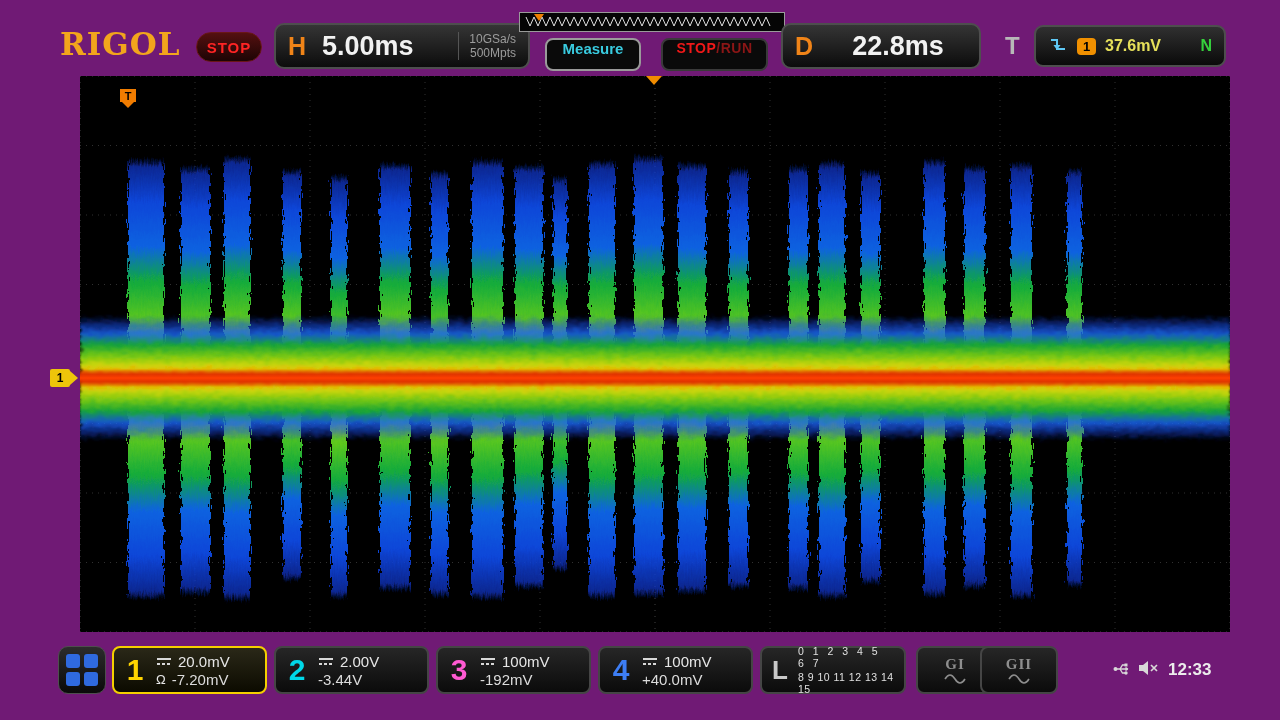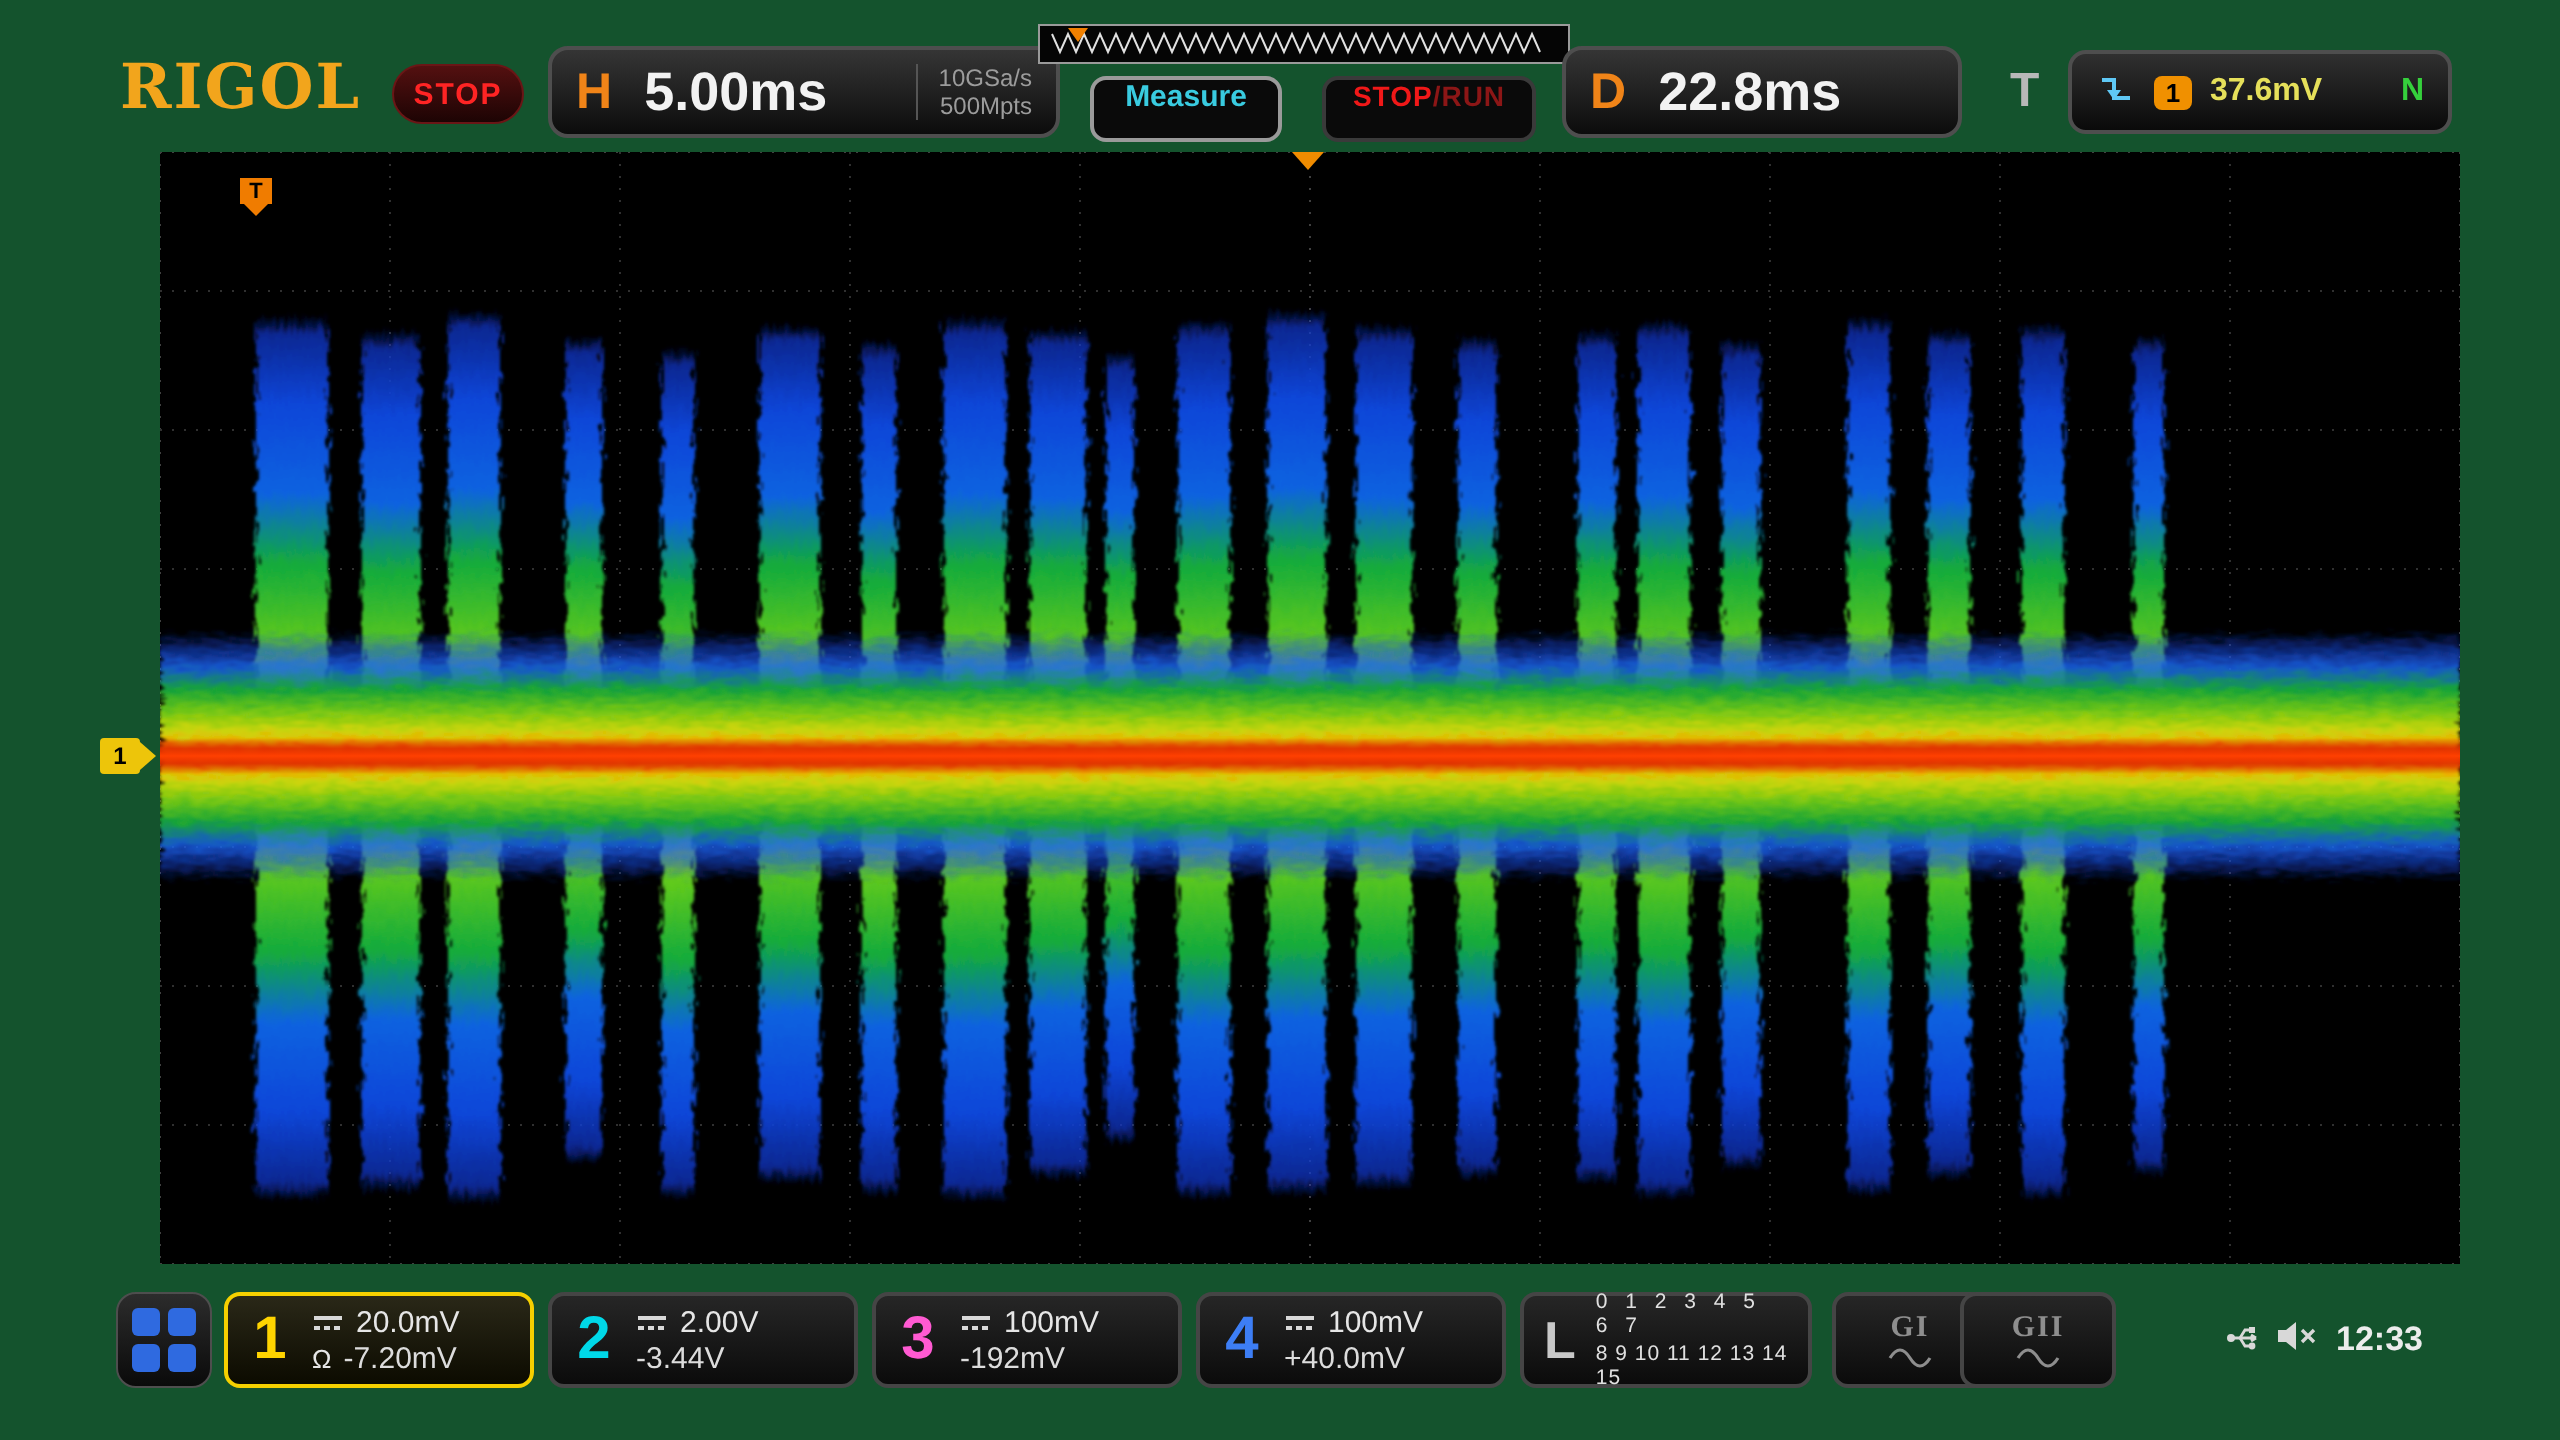--- a/index.html
+++ b/index.html
@@ -1,18 +1,18 @@
 <!DOCTYPE html>
 <html><head>
 <meta charset="utf-8">
 <style>
   * { margin:0; padding:0; box-sizing:border-box; }
   body { background:#000; }
   #screen {
-    position:relative; width:1280px; height:720px; background:#14532d;
+    position:relative; width:1280px; height:720px; background:#701a75;
     font-family:"Liberation Sans", sans-serif; overflow:hidden;
   }
 
   
   .logo {
     position:absolute; left:60px; top:26px;
     font-family:"DejaVu Serif", serif; font-weight:bold;
     font-size:31px; color:#f2a51c; letter-spacing:1px;
   }
   .stop-pill {
@@ -158,21 +158,21 @@
   <div class="topbtn measure-btn">
     <span>Measure</span>
   </div>
   <div class="topbtn stoprun-btn">
     <span class="stoprun-a">STOP</span>
     <span class="stoprun-b">/RUN</span>
   </div>
 
   <div class="infobox dbox">
     <span class="ox-label">D</span>
-    <span class="ox-value" style="">22.8ms</span>
+    <span class="ox-value" style="text-align:center">22.8ms</span>
   </div>
 
   <div class="t-label">T</div>
   <div class="t-inner">
     <svg width="20" height="18">
       <path d="M3 3 h6 v9 h8" stroke="#5fc8f5" stroke-width="2" fill="none"></path>
       <path d="M5.5 8 L12.5 8 L9 13 Z" fill="#5fc8f5"></path>
     </svg>
     <span class="trig-badge">1</span>
     <span class="trig-level">37.6mV</span>

